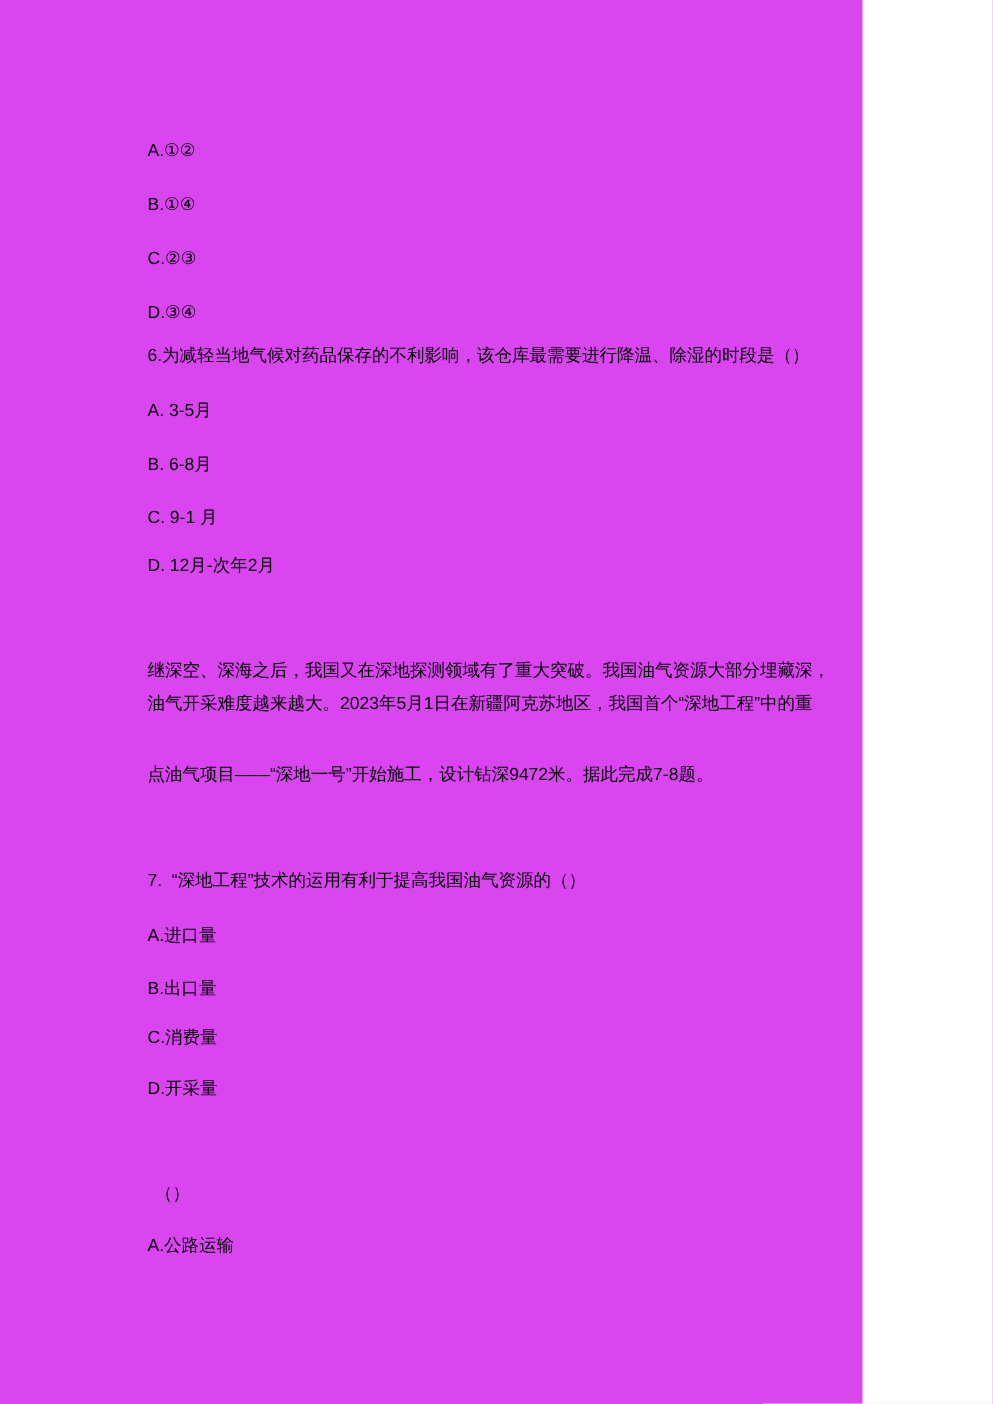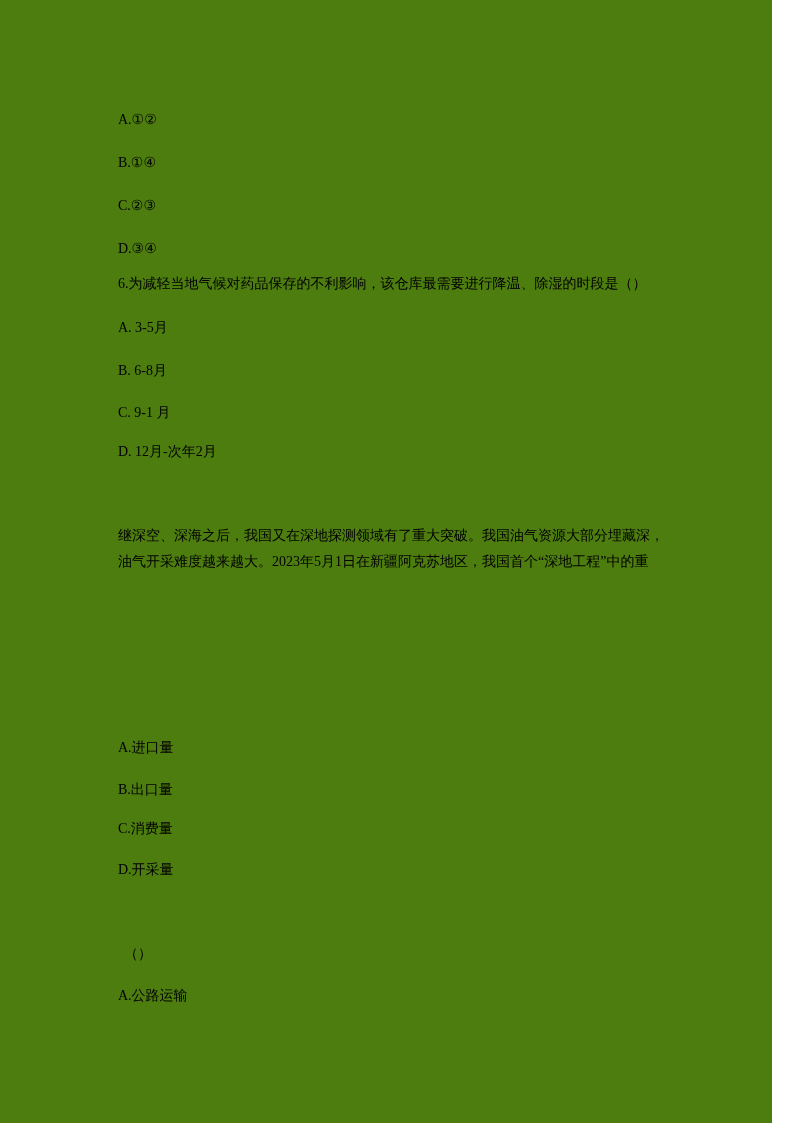--- a/index.html
+++ b/index.html
@@ -2,25 +2,25 @@
 <html><head>
 <meta charset="utf-8">
 <style>
   html, body {
     margin: 0;
     padding: 0;
     background: #ffffff;
   }
   .page {
     position: relative;
-    width: 772px;
+    width: 690px;
     height: 1123px;
-    background: #4d7c0f;
+    background: #d946ef;
     overflow: hidden;
-    font-family: Liberation Serif, serif;
+    font-family: Liberation Sans, sans-serif;
   }
   .line {
     position: absolute;
     left: 118px;
     font-size: 14px;
     line-height: 1;
     color: #000000;
     white-space: pre;
     letter-spacing: 0;
   }
@@ -39,21 +39,23 @@
   <div class="line" style="top:242px">D.③④</div>
 
   <div class="line" style="top:277px">6.为减轻当地气候对药品保存的不利影响，该仓库最需要进行降温、除湿的时段是（）</div>
   <div class="line" style="top:321px">A. 3-5月</div>
   <div class="line" style="top:364px">B. 6-8月</div>
   <div class="line" style="top:406px">C. 9-1 月</div>
   <div class="line" style="top:445px">D. 12月-次年2月</div>
 
   <div class="line" style="top:529px">继深空、深海之后，我国又在深地探测领域有了重大突破。我国油气资源大部分埋藏深，</div>
   <div class="line" style="top:555px">油气开采难度越来越大。2023年5月1日在新疆阿克苏地区，我国首个“深地工程”中的重</div>
+  <div class="line" style="top:612px">点油气项目――“深地一号”开始施工，设计钻深9472米。据此完成7-8题。</div>
 
+  <div class="line" style="top:697px">7.  “深地工程”技术的运用有利于提高我国油气资源的（）</div>
   <div class="line" style="top:741px">A.进口量</div>
   <div class="line" style="top:783px">B.出口量</div>
   <div class="line" style="top:822px">C.消费量</div>
   <div class="line" style="top:863px">D.开采量</div>
 
   <div class="line indent1" style="top:947px">（）</div>
   <div class="line" style="top:989px">A.公路运输</div>
 
 </div>
 

